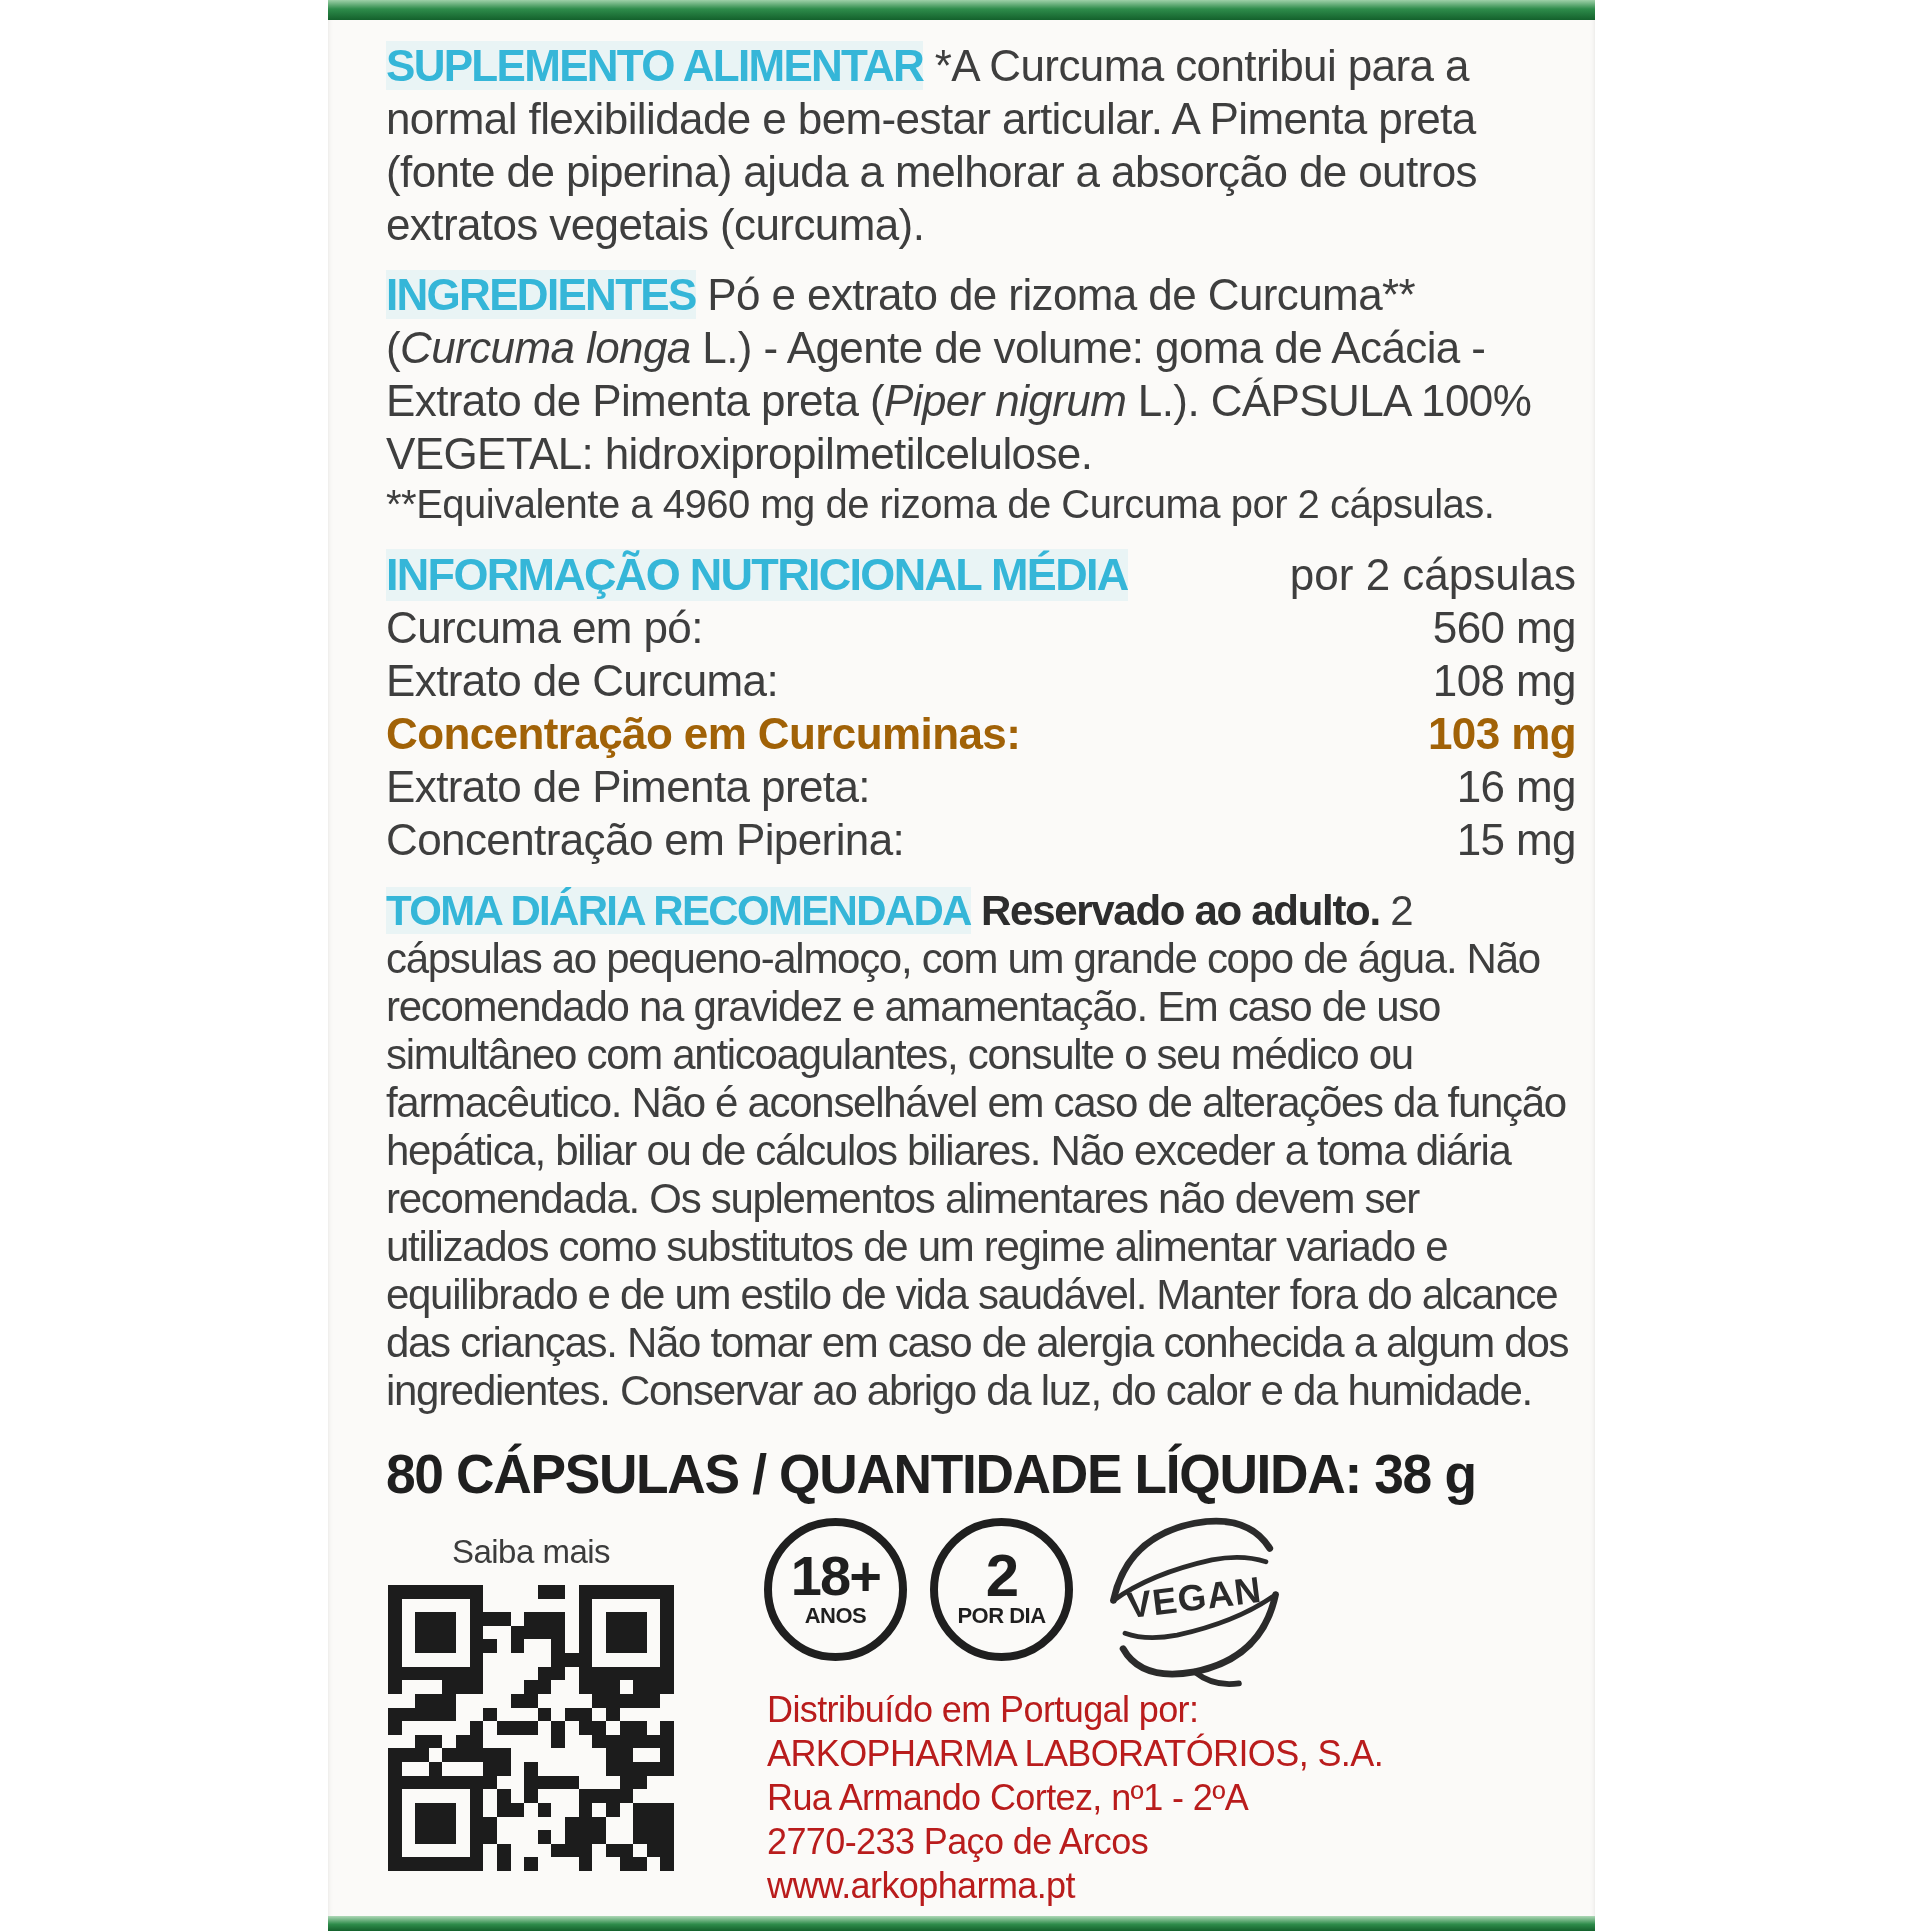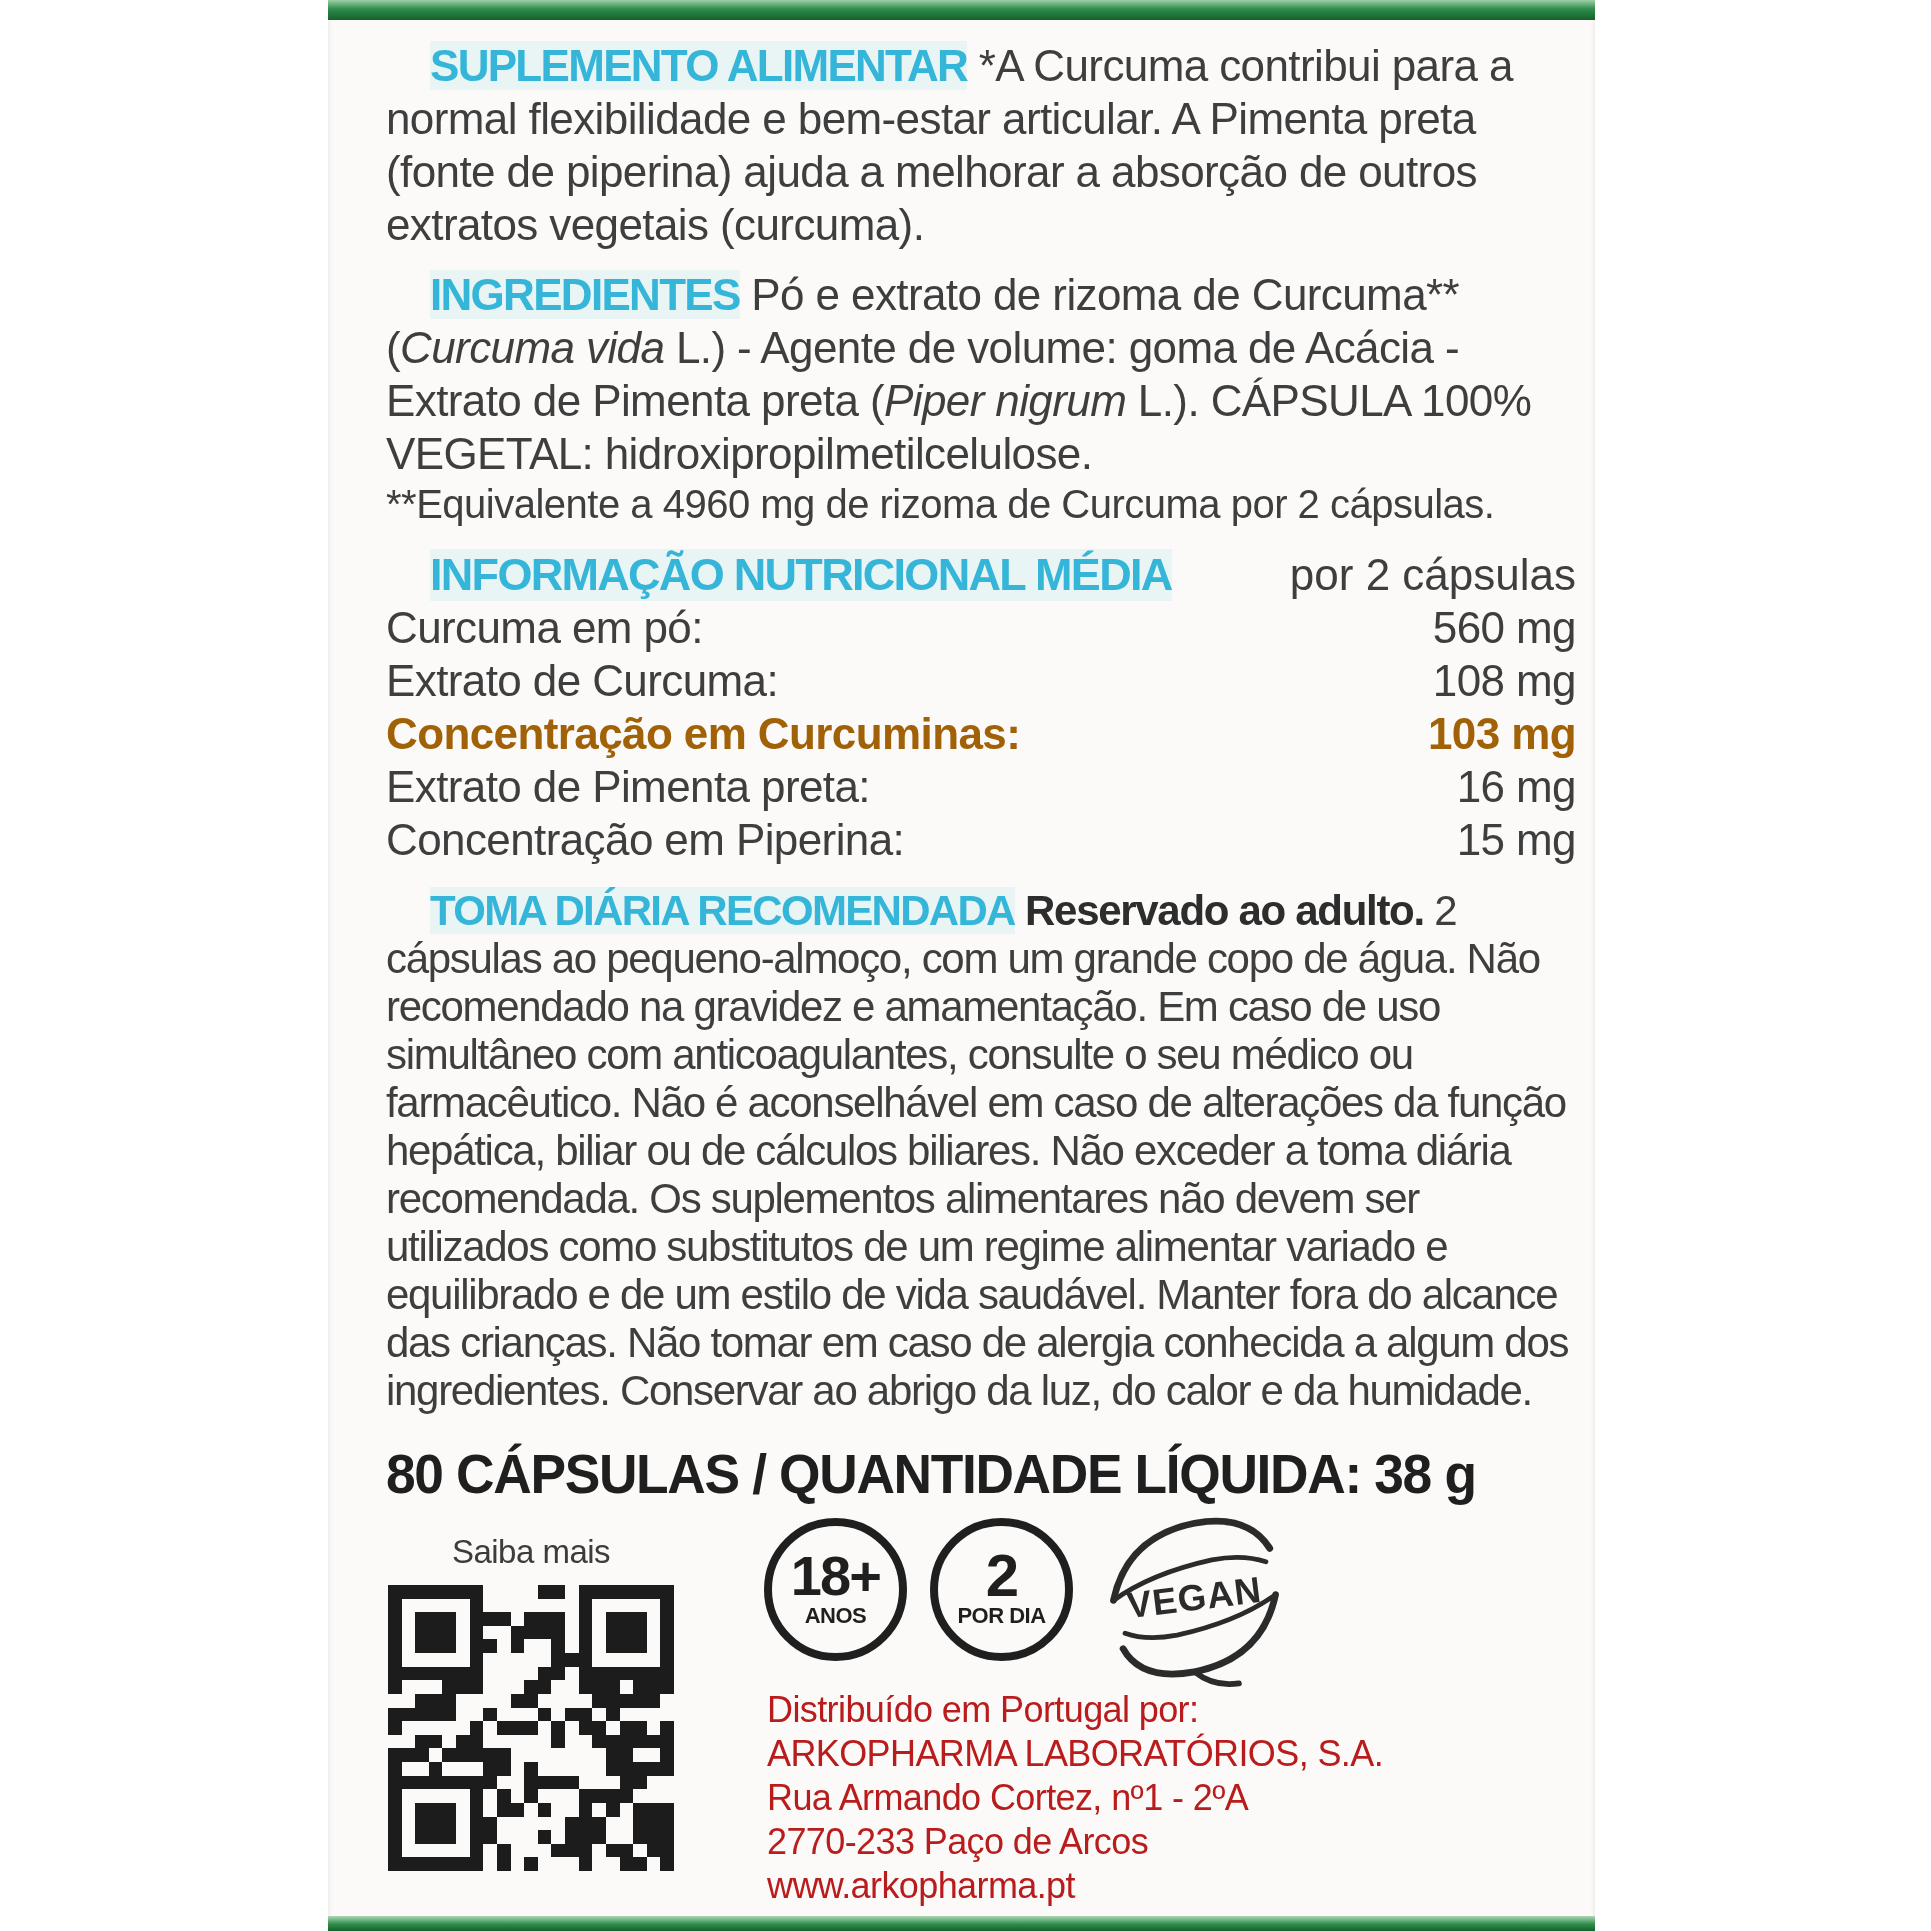--- a/index.html
+++ b/index.html
@@ -17,21 +17,20 @@
   .bar-top{top:0;height:20px;background:linear-gradient(180deg,#9ed0a8 0%,#2e8c4b 45%,#14612c 100%);}
   .bar-bottom{bottom:0;height:15.4px;background:linear-gradient(180deg,#aed8b7 0%,#2e8c4b 55%,#14612c 100%);}
   .content{position:absolute;left:58px;top:39px;width:1190px;}
   p{margin:0;}
   .sec{font-size:44px;line-height:53px;letter-spacing:-0.6px;}
   .gap1{margin-top:17.4px;}
   .gap2{margin-top:21px;}
   .h{
     color:#35b6d8;font-weight:bold;letter-spacing:-1.7px;
     background:rgba(140,215,232,0.16);
-    margin-left:44px;
   }
   .b{font-weight:bold;color:#2d2d2d;}
   .it{font-style:italic;}
   .note{font-size:40px;line-height:48px;letter-spacing:-0.5px;}
   .nut-header{display:flex;justify-content:space-between;align-items:baseline;gap:42px;}
   .nut-header .h{font-size:45px;}
   .per{font-size:44px;}
   .nut-rows{width:100%;}
   .nut-row{display:flex;justify-content:space-between;font-size:44px;line-height:53px;letter-spacing:-0.6px;}
   .nut-row.bold{font-weight:bold;color:#a16207;}
@@ -65,21 +64,21 @@
 
 <div class="label">
   <div class="bar bar-top"></div>
 
   <div class="content">
 
     <p class="sec"><span class="h">SUPLEMENTO ALIMENTAR</span>
       <span>*A Curcuma contribui para a normal flexibilidade e bem-estar articular. A Pimenta preta (fonte de piperina) ajuda a melhorar a absorção de outros extratos vegetais (curcuma).</span></p>
 
     <p class="sec gap1"><span class="h">INGREDIENTES</span>
-      <span>Pó e extrato de rizoma de Curcuma** (</span><span class="it">Curcuma vida</span><span> L.) - Agente de volume: goma de Acácia - Extrato de Pimenta preta (</span><span class="it">Piper nigrum</span><span> L.). CÁPSULA 100% VEGETAL: hidroxipropilmetilcelulose.</span></p>
+      <span>Pó e extrato de rizoma de Curcuma** (</span><span class="it">Curcuma longa</span><span> L.) - Agente de volume: goma de Acácia - Extrato de Pimenta preta (</span><span class="it">Piper nigrum</span><span> L.). CÁPSULA 100% VEGETAL: hidroxipropilmetilcelulose.</span></p>
     <p class="note">**Equivalente a 4960 mg de rizoma de Curcuma por 2 cápsulas.</p>
 
     <div class="nut-header gap2">
       <span class="h">INFORMAÇÃO NUTRICIONAL MÉDIA</span>
       <span class="per">por 2 cápsulas</span>
     </div>
     <div class="nut-rows">
 
     <div class="nut-row">
         <span>Curcuma em pó:</span>

